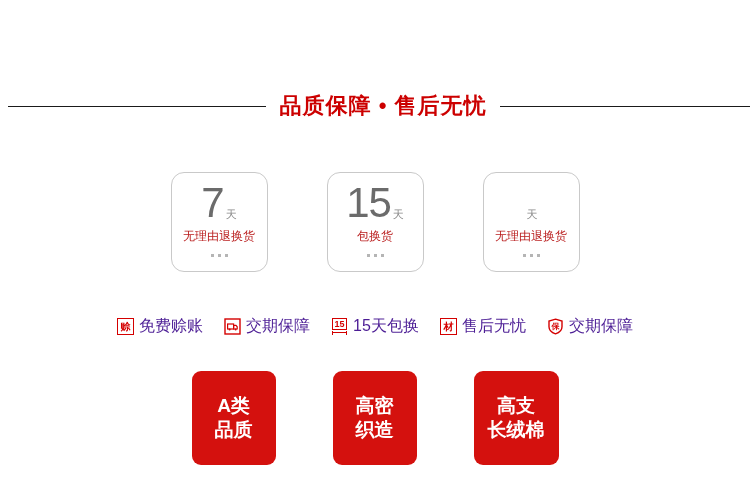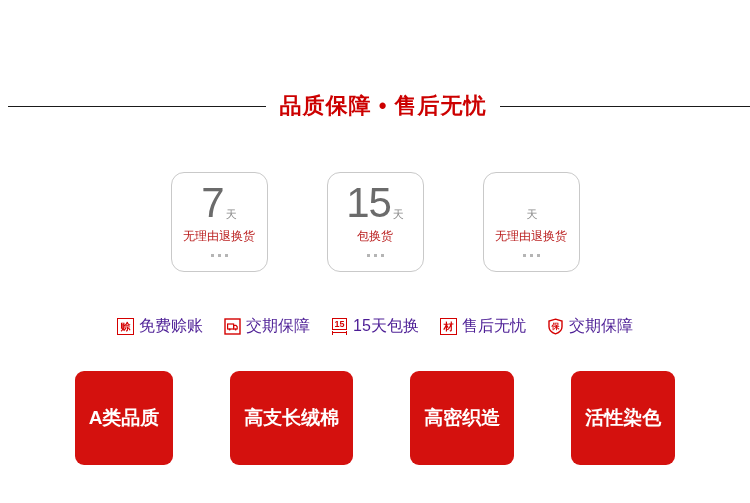--- a/index.html
+++ b/index.html
@@ -193,20 +193,21 @@
     display: flex;
     justify-content: center;
     align-items: stretch;
     gap: 57px;
   }
   .red-box {
     background: #d4110e;
     border-radius: 9px;
     color: #ffffff;
     display: flex;
+    flex-direction: column;
     align-items: center;
     justify-content: center;
     padding: 0 14px;
     box-sizing: border-box;
     font-size: 19px;
     font-weight: bold;
     line-height: 1.28;
     white-space: nowrap;
     min-width: 84px;
   }
@@ -313,27 +314,23 @@
 </div>
 
 <div class="red-row">
 
   <div class="red-box">
     <span class="l1">A类</span>
     <span class="l2">品质</span>
   </div>
 
   <div class="red-box">
+    <span class="l1">高密</span>
+    <span class="l2">织造</span>
+  </div>
+
+  <div class="red-box">
     <span class="l1">高支</span>
     <span class="l2">长绒棉</span>
   </div>
 
-  <div class="red-box">
-    <span class="l1">高密</span>
-    <span class="l2">织造</span>
-  </div>
-
-  <div class="red-box">
-    <span class="l1">活性</span>
-    <span class="l2">染色</span>
-  </div>
 
 </div>
 
 </body></html>

